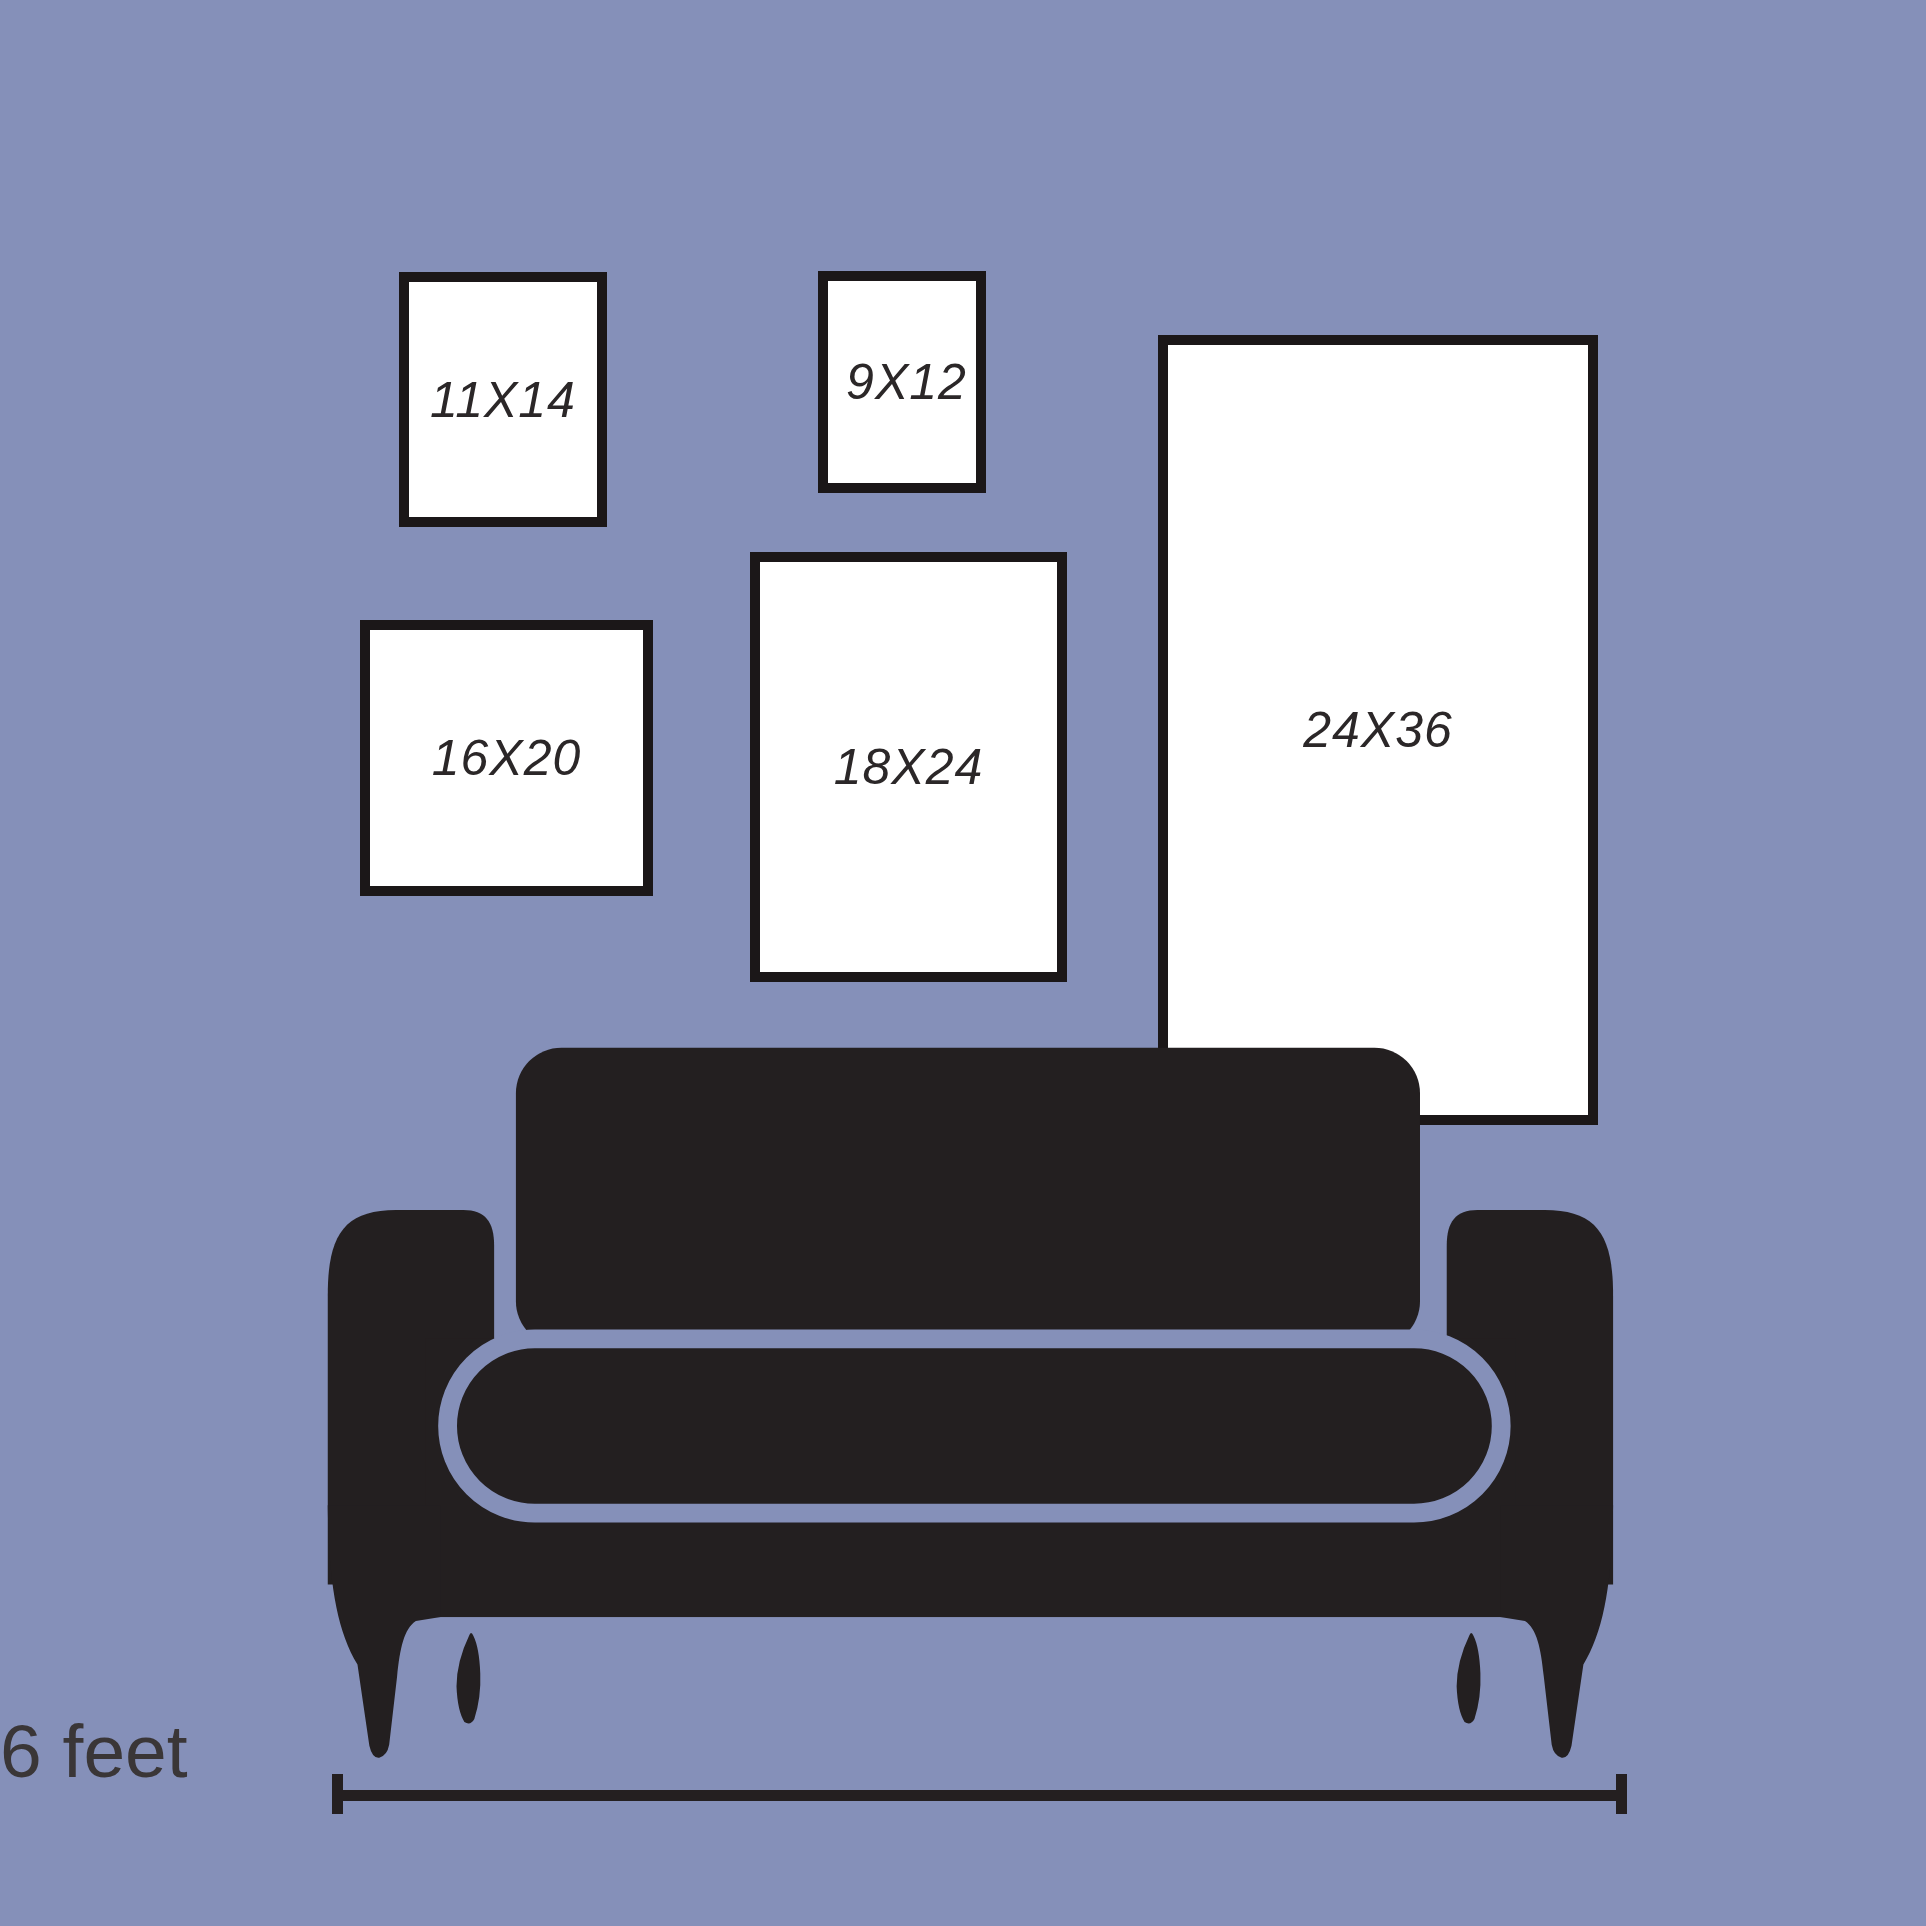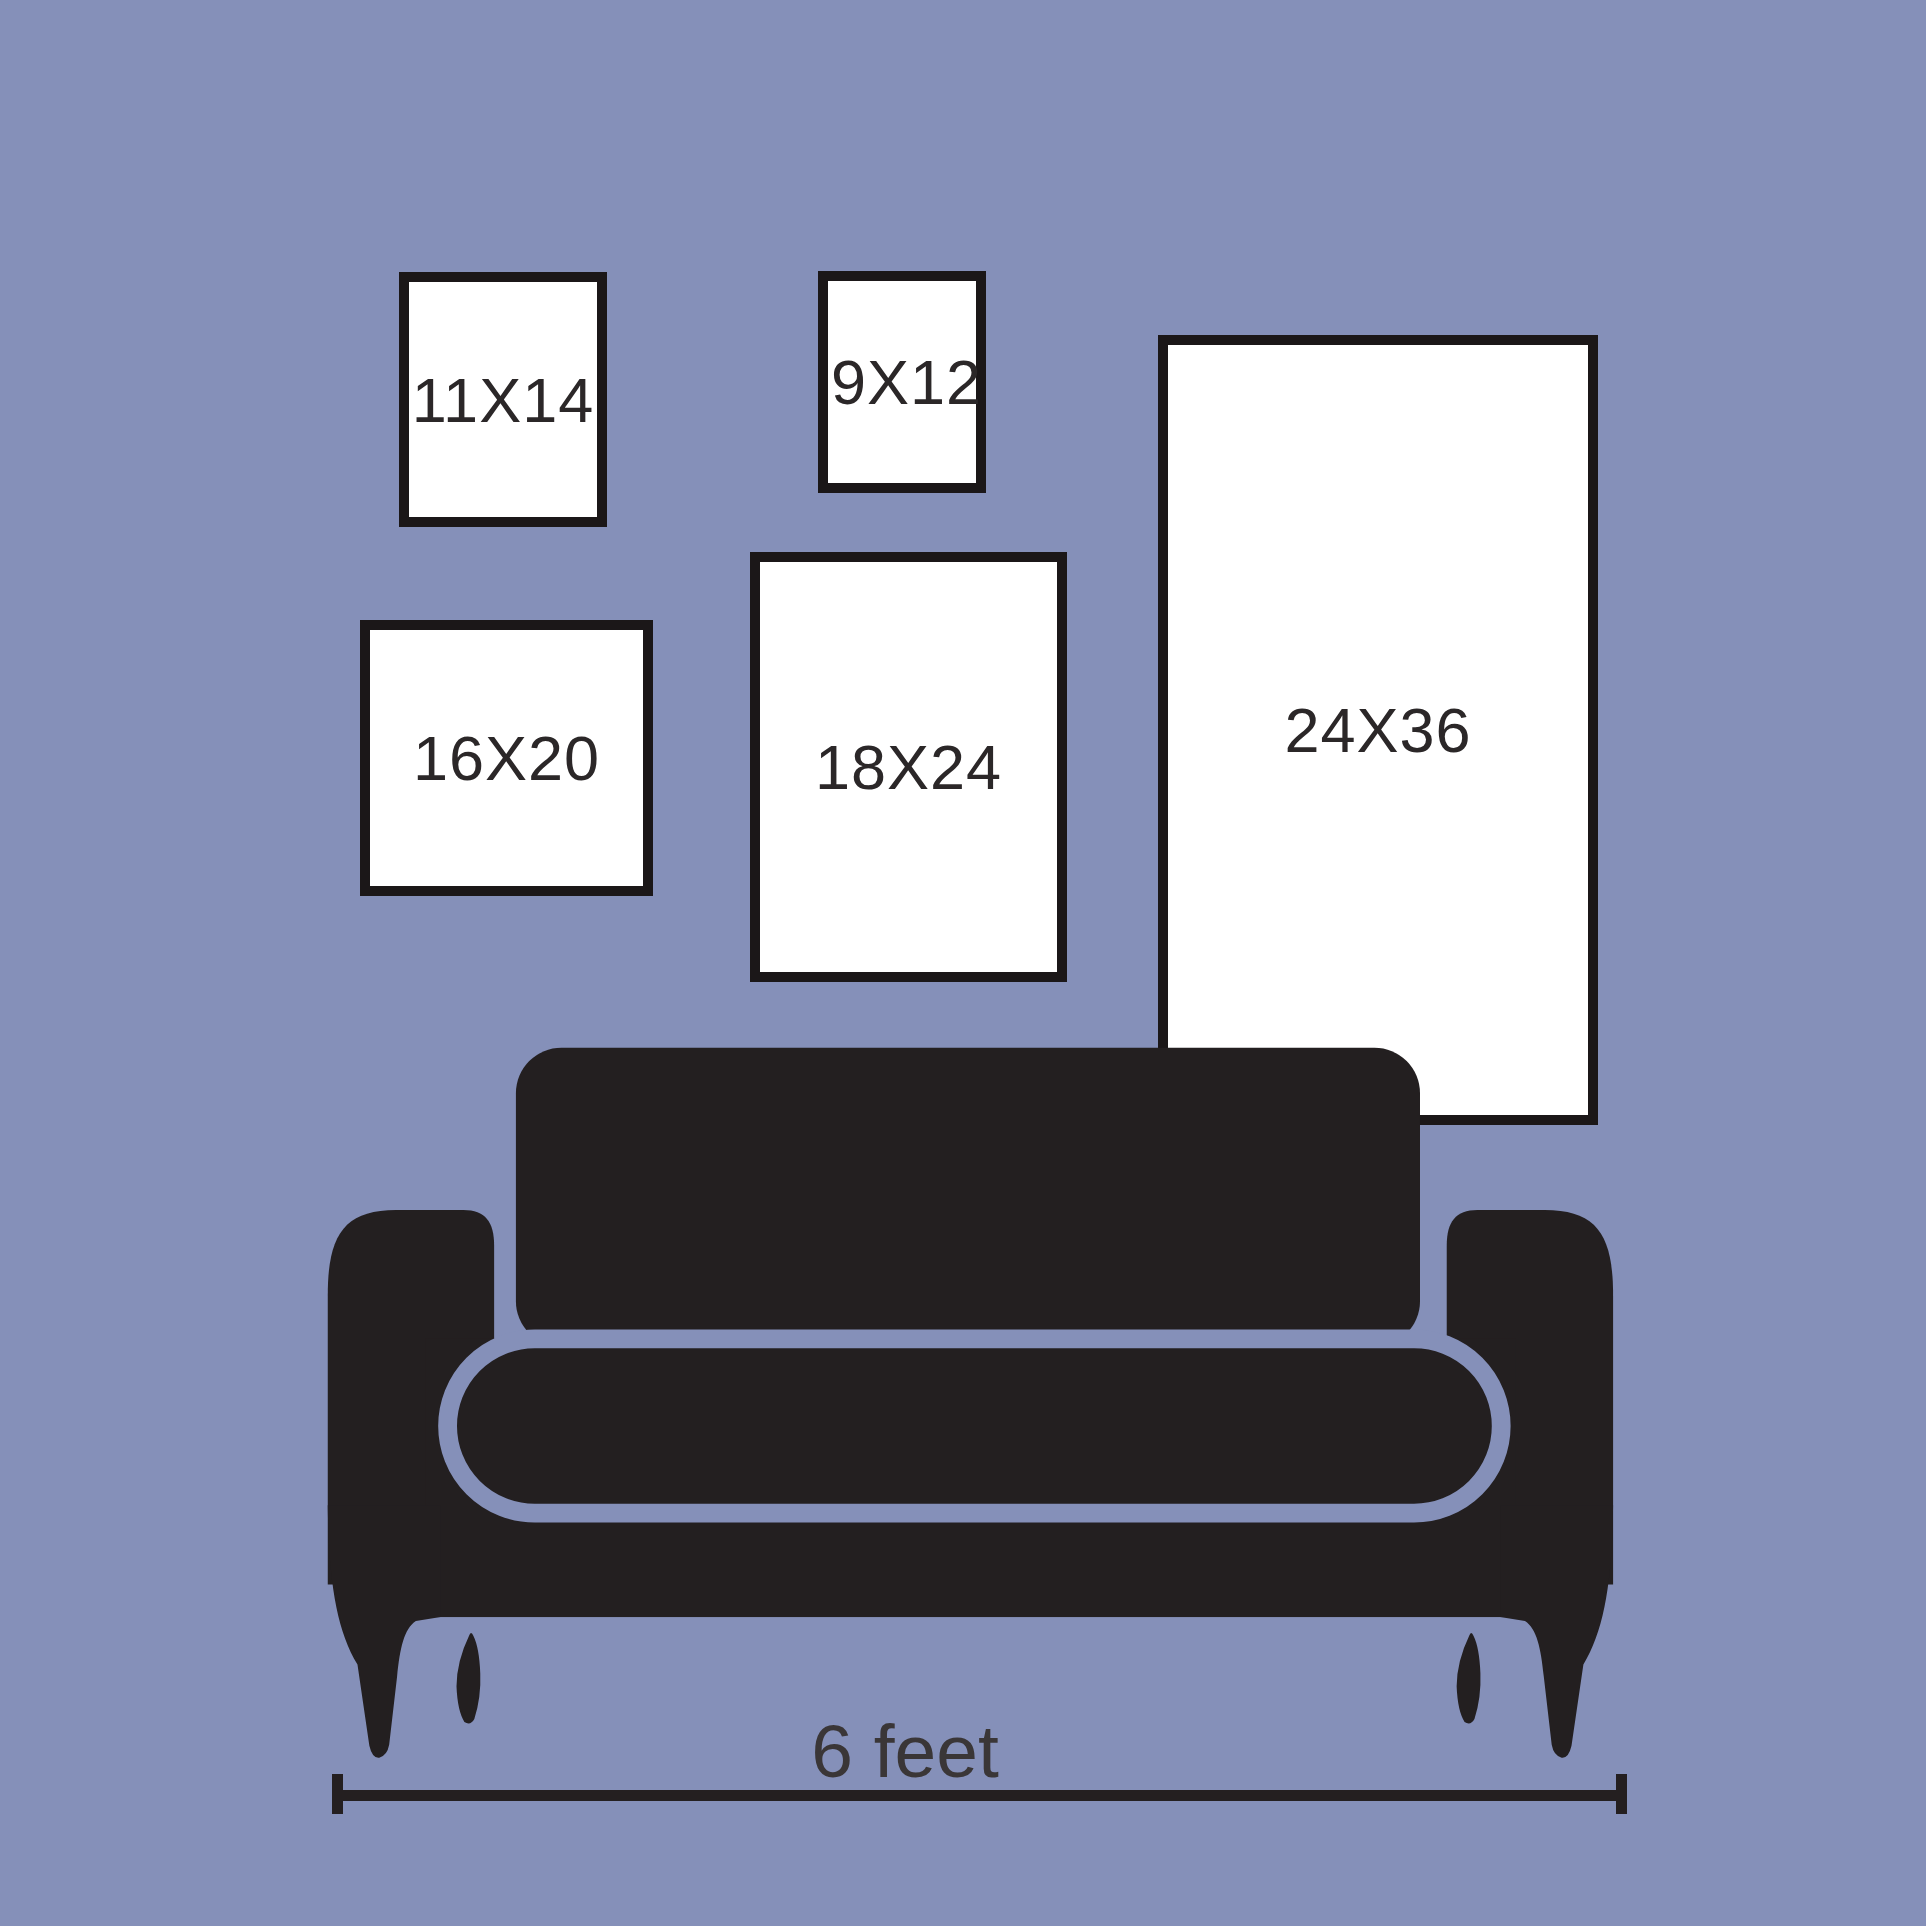--- a/index.html
+++ b/index.html
@@ -8,29 +8,29 @@
     background:var(--bg,#8590B9);
     font-family:"Liberation Sans","DejaVu Sans",sans-serif;
   }
   .frame{
     position:absolute;box-sizing:border-box;
     background:var(--frame-fill,#fff);
     border:10px solid var(--frame-border,#1B1718);
     display:flex;align-items:center;justify-content:center;
   }
   .frame-label{
-    font-size:63px;color:var(--label,#2B2728);
-    letter-spacing:1px;white-space:nowrap;
+    font-size:50px;color:var(--label,#2B2728);
+    letter-spacing:1px;white-space:nowrap;font-style:italic;
   }
   .sofa-svg{position:absolute;left:0;top:0;width:1927px;height:1927px;}
   .sofa-fill{fill:var(--sofa,#231F20);}
   .channel{fill:none;stroke:var(--bg,#8590B9);stroke-width:19px;}
   .measure-label{
     position:absolute;left:0;top:1714px;width:1810px;height:79px;
-    text-align:center;font-size:75px;line-height:75px;
+    text-align:left;font-size:75px;line-height:75px;
     color:var(--measure-text,#3A3637);
   }
   .measure-line{position:absolute;top:1790px;height:11px;background:var(--line,#241F20);}
   .measure-cap{position:absolute;top:1774px;width:11px;height:40px;background:var(--line,#241F20);}
 </style>
 </head>
 <body>
 
 <div class="canvas">
 

